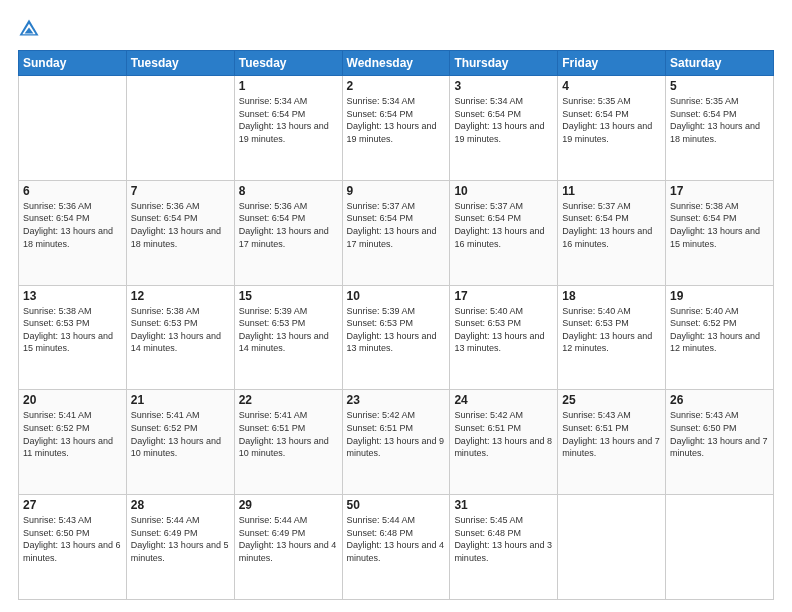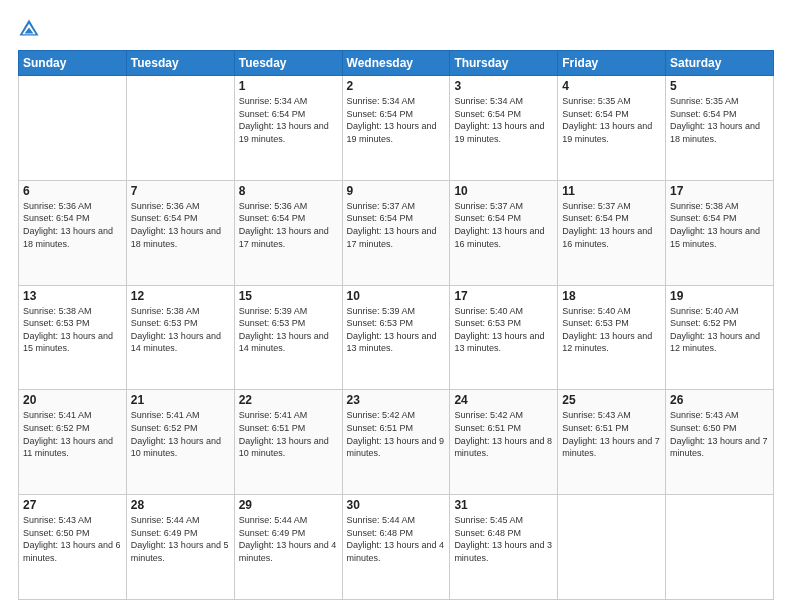--- a/index.html
+++ b/index.html
@@ -316,21 +316,21 @@
             <div class="cell-text">Sunset: 6:49 PM</div>
             <div class="cell-text">Daylight: 13 hours and 5 minutes.</div>
           </td>
           <td>
             <span class="day-number">29</span>
             <div class="cell-text">Sunrise: 5:44 AM</div>
             <div class="cell-text">Sunset: 6:49 PM</div>
             <div class="cell-text">Daylight: 13 hours and 4 minutes.</div>
           </td>
           <td>
-            <span class="day-number">30</span>
+            <span class="day-number">50</span>
             <div class="cell-text">Sunrise: 5:44 AM</div>
             <div class="cell-text">Sunset: 6:48 PM</div>
             <div class="cell-text">Daylight: 13 hours and 4 minutes.</div>
           </td>
           <td>
             <span class="day-number">31</span>
             <div class="cell-text">Sunrise: 5:45 AM</div>
             <div class="cell-text">Sunset: 6:48 PM</div>
             <div class="cell-text">Daylight: 13 hours and 3 minutes.</div>
           </td>

